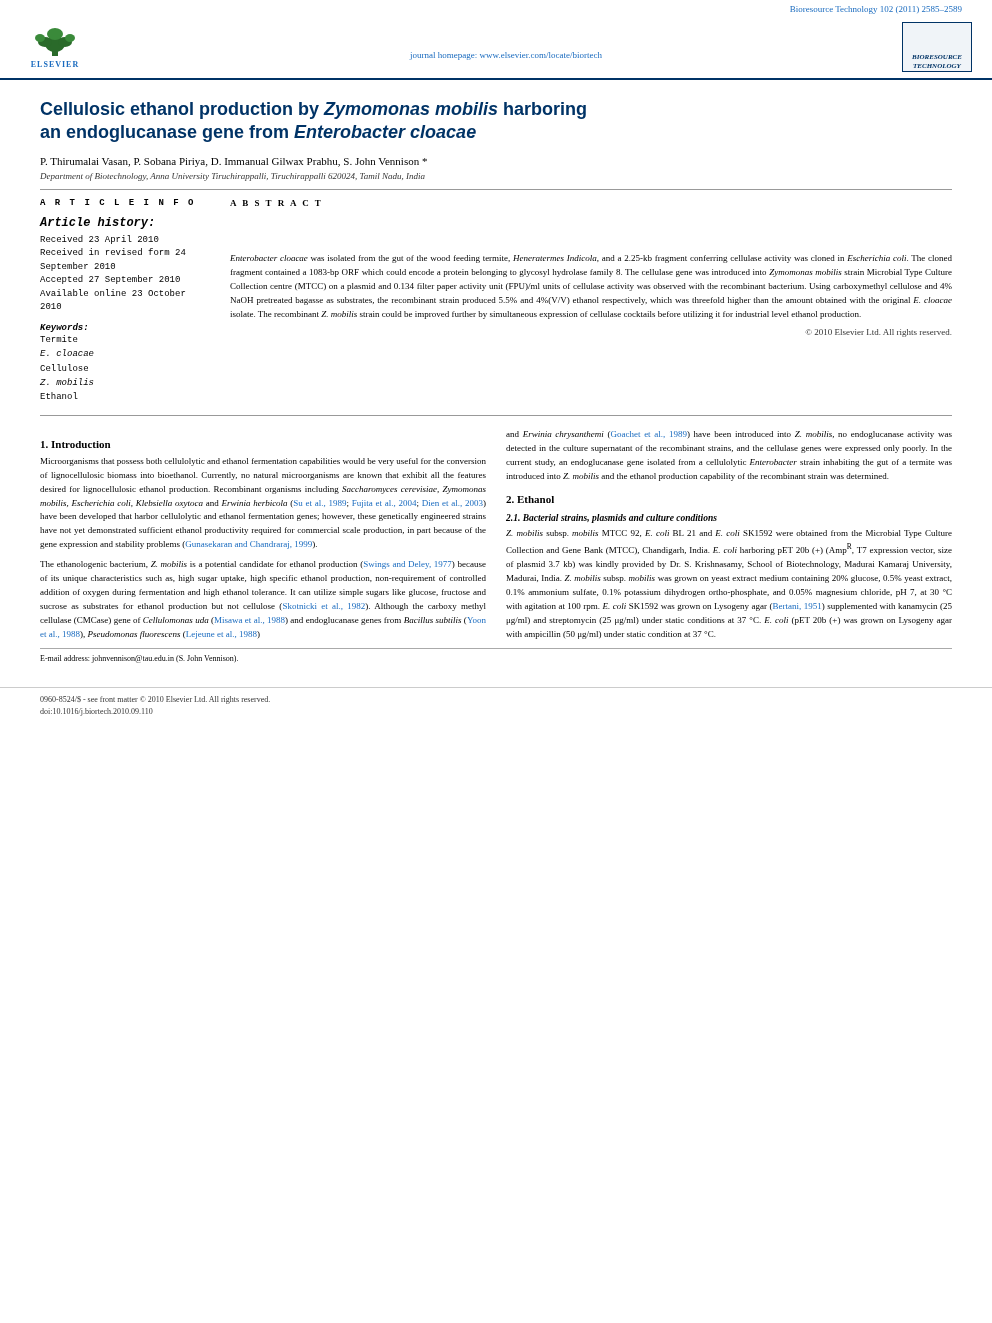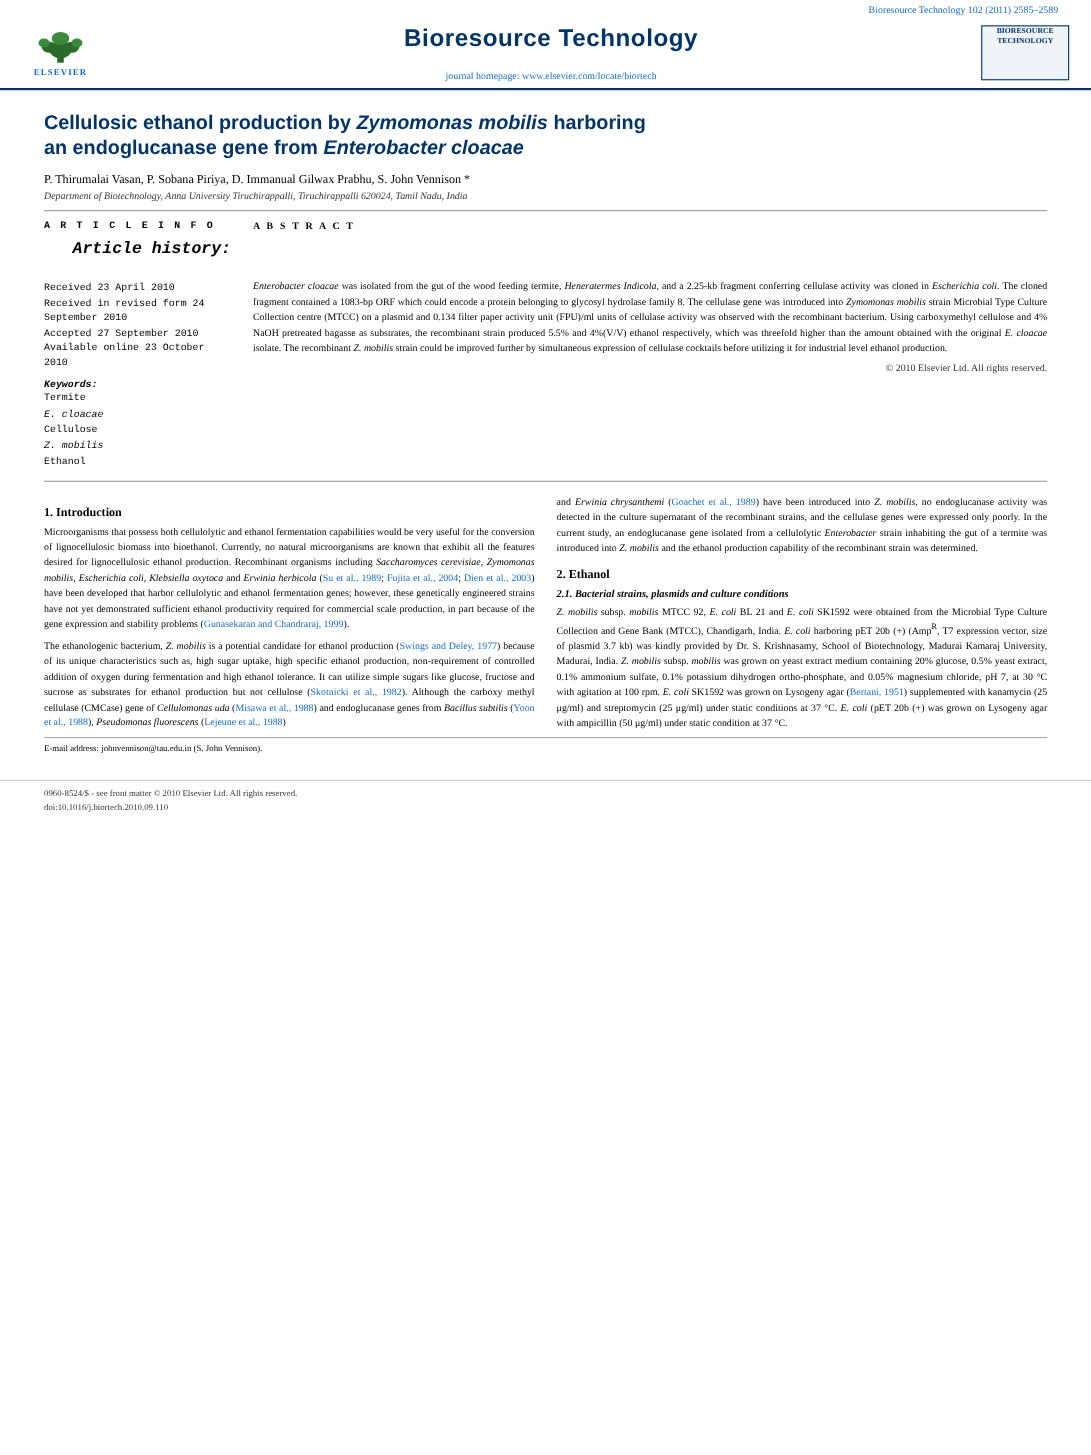--- a/index.html
+++ b/index.html
@@ -74,33 +74,34 @@
     }
     .journal-homepage {
       font-size: 9px;
       color: #555;
       margin-top: 16px;
     }
     .journal-homepage-link {
       color: #1a6bbf;
     }
     .bioresource-logo-box {
-      width: 80px;
+      width: 70px;
       height: 50px;
       border: 1px solid #003366;
       display: flex;
       flex-direction: column;
       align-items: center;
-      justify-content: flex-start;
+      justify-content: flex-end;
       font-size: 7px;
       font-weight: bold;
       color: #003366;
       text-align: center;
       line-height: 1.2;
       background: #f0f4f8;
+      font-style: italic;
     }
 
     
     .article-content {
       padding: 10px 40px 10px 40px;
     }
 
     
     .article-title {
       font-size: 18px;
@@ -159,23 +160,22 @@
       margin-bottom: 6px;
       text-transform: uppercase;
     }
     .article-info-block {
       font-size: 9px;
       line-height: 1.5;
     }
     .article-info-block .info-label {
       font-style: italic;
       font-weight: bold;
-      font-size: 15px;
-      margin-bottom: 18px;
-      text-align: right;
+      font-size: 12px;
+      margin-bottom: 2px;
     }
     .article-info-block .info-row {
       font-size: 9px;
     }
     .keywords-section {
       margin-top: 8px;
     }
     .keywords-label {
       font-style: italic;
       font-weight: bold;
@@ -283,21 +283,20 @@
         <ellipse cx="15" cy="16" rx="7" ry="5" fill="#2a6a2a"></ellipse>
         <ellipse cx="35" cy="16" rx="7" ry="5" fill="#2a6a2a"></ellipse>
         <ellipse cx="10" cy="12" rx="5" ry="4" fill="#3a8a3a"></ellipse>
         <ellipse cx="40" cy="12" rx="5" ry="4" fill="#3a8a3a"></ellipse>
         <ellipse cx="25" cy="8" rx="8" ry="6" fill="#3a8a3a"></ellipse>
       </svg>
       <div class="elsevier-text">ELSEVIER</div>
     </div>
 
     <div class="journal-title-block">
-      <div class="journal-main-title">Bioresource Technology</div>
       <div class="journal-homepage">
         <span class="journal-homepage-link">journal homepage: www.elsevier.com/locate/biortech</span>
       </div>
     </div>
 
     <div class="bioresource-logo-box">
       <div style="font-size:7px; font-weight:bold; color:#003366; text-align:center; line-height:1.3;">
         <div>BIORESOURCE<br>TECHNOLOGY</div>
       </div>
     </div>

